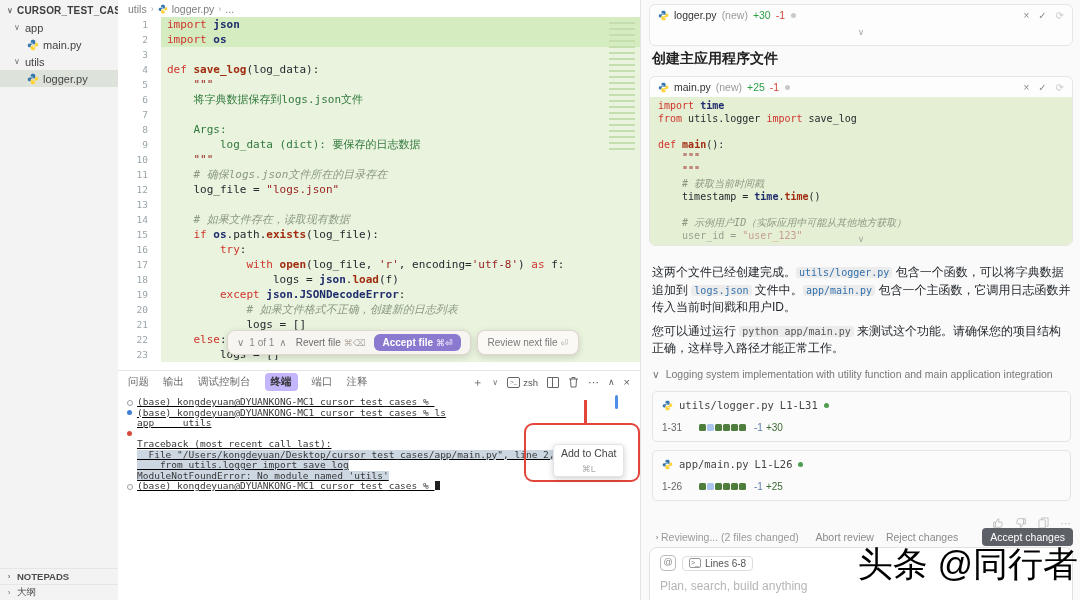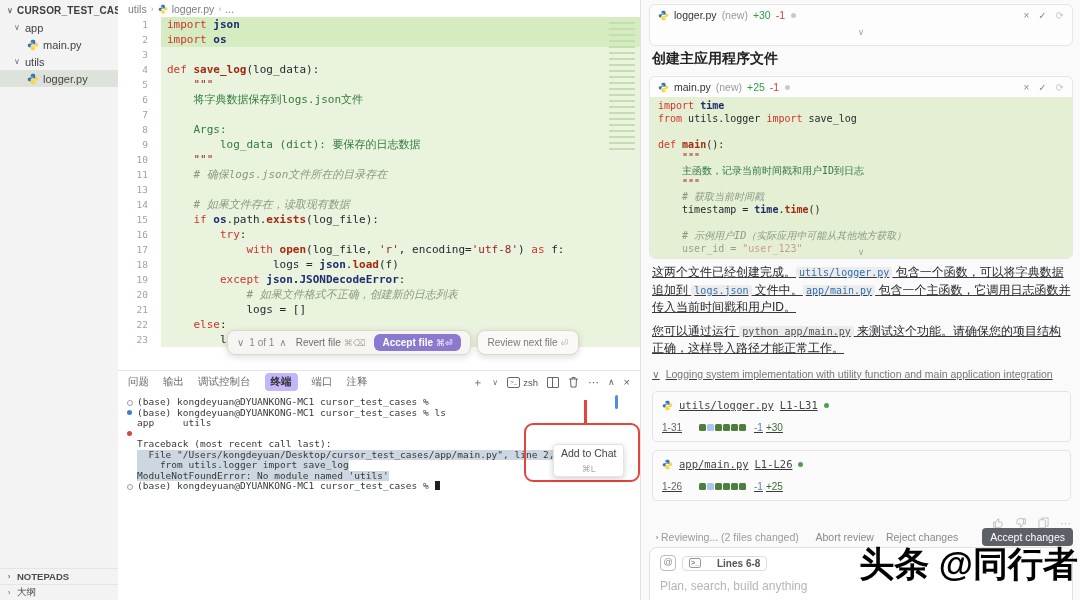--- a/index.html
+++ b/index.html
@@ -41,21 +41,21 @@
   .dnext{display:flex;align-items:center;background:#faf9f6;border:1px solid #ddd7cd;border-radius:8px;padding:3px 10px;color:#7a7a7a;box-shadow:0 2px 7px rgba(0,0,0,.14);}
   
   #panel{position:absolute;left:118px;top:370px;width:522px;height:230px;background:#fff;border-top:1px solid #e4e4e4;}
   #paneltabs{display:flex;align-items:center;height:22px;padding-left:10px;gap:14px;font-size:10.5px;color:#6b6b6b;}
   .ptab.active{background:#c4b5fd;border-radius:4px;padding:2px 6px;color:#333;font-weight:600;}
   #panelicons{margin-left:auto;display:flex;align-items:center;gap:9px;padding-right:10px;color:#5f5f5f;font-size:11px;}
   .shellbadge{display:flex;align-items:center;gap:3px;font-size:9.5px;color:#555;}
   .termbox{width:11px;height:9px;border:1px solid #666;border-radius:2px;font-size:6px;line-height:8px;text-align:center;color:#666;}
   .spliticon{width:10px;height:9px;border:1px solid #666;border-radius:1px;position:relative;}
   .spliticon::after{content:"";position:absolute;left:4px;top:0;bottom:0;width:1px;background:#666;}
-  #termlines{padding:4px 0 0 8px;}
+  #termlines{padding:4px 0 0 8px;text-decoration:underline;}
   .tl{display:flex;height:10.5px;line-height:10.5px;font-family:"DejaVu Sans Mono",monospace;font-size:9.5px;color:#383838;white-space:pre;}
   .mk{flex:none;width:11px;position:relative;}
   .mk-g::before{content:"";position:absolute;left:1px;top:2.5px;width:4px;height:4px;border-radius:50%;border:1px solid #9aa0a6;}
   .mk-b::before{content:"";position:absolute;left:1px;top:2.5px;width:5px;height:5px;border-radius:50%;background:#3e7fd6;}
   .mk-r::before{content:"";position:absolute;left:1px;top:2.5px;width:5px;height:5px;border-radius:50%;background:#d6493a;}
   .tx.sel{background:#ccd7e2;}
   .cur{width:5px;height:9px;background:#1f1f1f;display:inline-block;margin-left:1px;}
   #termscroll{position:absolute;left:497px;top:24px;width:3px;height:14px;background:#4f8ee8;border-radius:2px;}
   
   #redbox{position:absolute;left:524px;top:423px;width:112px;height:55px;border:2.5px solid #e2463a;border-radius:9px;z-index:40;}
@@ -75,46 +75,46 @@
   .headicons .faint{color:#c9c9c9;}
   .chevrow{display:flex;justify-content:center;color:#a6a6a6;font-size:9px;height:13px;align-items:center;}
   #card-logger{position:absolute;left:8px;top:4px;right:8px;height:40px;}
   #heading{position:absolute;left:11px;top:50px;font-size:14px;font-weight:700;color:#222;}
   #card-main{position:absolute;left:8px;top:76px;right:8px;}
   .cc{background:#e5efd4;border-radius:0 0 5px 5px;padding:2px 0 3px;position:relative;}
   .cc .cl{display:flex;height:13px;line-height:13px;font-family:"DejaVu Sans Mono",monospace;font-size:10px;}
   .cc .ct{white-space:pre;padding-left:8px;}
   .cc .cl.fd{opacity:.4;}
   .cc .chevrow{position:absolute;left:0;right:0;bottom:0;}
-  #flow{position:absolute;left:11px;right:10px;top:264px;font-size:12px;color:#3a3a3a;line-height:16.5px;text-decoration:underline;}
+  #flow{position:absolute;left:11px;right:10px;top:264px;font-size:12px;color:#3a3a3a;line-height:16.5px;}
   #flow p{margin:0 0 7px;}
   .collapse{display:flex;gap:6px;align-items:center;font-size:10.5px;color:#777;margin:9px 0 9px;}
   .fcard{background:#fbfbfb;border:1px solid #e4e4e4;border-radius:5px;padding:5px 9px;margin-bottom:8px;}
   .frow1{display:flex;align-items:center;gap:6px;font-family:"DejaVu Sans Mono",monospace;font-size:10.5px;color:#444;}
   .fdot{width:5px;height:5px;border-radius:50%;background:#4e9e4e;}
   .frow2{display:flex;align-items:center;gap:3px;margin-top:6px;font-size:10px;color:#666;}
   .frange{margin-right:14px;}
   .sq{width:7px;height:7px;border-radius:1.5px;display:inline-block;margin-right:1px;}
   .sq-g{background:#4e7e3c;}.sq-b{background:#aac6ef;}
   .fminus{color:#5d7cab;margin-left:4px;}.fplus{color:#3b6b33;}
   .feedback{display:flex;justify-content:flex-end;gap:11px;margin-top:14px;color:#bdbdbd;align-items:center;}
   .feedback svg{display:block;}
   
   #review{position:absolute;left:12px;right:8px;top:528px;display:flex;align-items:center;font-size:10.5px;color:#9a9a9a;}
   #review .spacer{flex:1;}
   .rlink{color:#8a8a8a;margin-left:12px;}
   #acceptchanges{background:#5e6067;color:#fff;border-radius:4px;padding:3px 8px;margin-left:24px;font-size:10.5px;}
   #inputcard{position:absolute;left:8px;right:8px;top:547px;height:60px;background:#fff;border:1px solid #e1e1e1;border-radius:8px;padding:7px 10px;box-sizing:border-box;}
   .chiprow{display:flex;align-items:center;gap:6px;}
   .aticon{width:14px;height:14px;border:1px solid #bbb;border-radius:4px;color:#888;font-size:9px;line-height:13px;text-align:center;}
-  .ctxchip{display:flex;align-items:center;gap:16px;border:1px solid #ddd;border-radius:4px;padding:1px 6px;font-size:10px;color:#555;font-weight:bold;}
+  .ctxchip{display:flex;align-items:center;gap:4px;border:1px solid #ddd;border-radius:4px;padding:1px 6px;font-size:10px;color:#555;}
   .minitermicon{font-size:7px;color:#777;border:1px solid #999;border-radius:2px;padding:0 1px;line-height:8px;}
   .placeholder{margin-top:8px;font-size:12px;color:#b5b5b5;}
   
-  #watermark{position:absolute;right:2px;top:541px;z-index:60;font-size:35px;font-weight:700;color:#000;white-space:nowrap;letter-spacing:0;}
+  #watermark{position:absolute;right:2px;top:541px;z-index:60;font-size:35px;font-weight:400;color:#000;white-space:nowrap;letter-spacing:0;}
 </style>
 </head>
 <body>
 
 <div id="sidebar">
   <div class="exp-root">
     <span class="chev">∨</span>
     <span>CURSOR_TEST_CASES</span>
   </div>
   <div class="exp-item" style="padding-left:13px;">
@@ -200,20 +200,24 @@
         <span class="ln">9</span>
         <span class="ct"><span class="tk-doc">        log_data (dict): 要保存的日志数据</span></span>
       </div>
       <div class="cl">
         <span class="ln">10</span>
         <span class="ct"><span class="tk-str">    """</span></span>
       </div>
       <div class="cl">
         <span class="ln">11</span>
         <span class="ct"><span class="tk-com">    # 确保logs.json文件所在的目录存在</span></span>
+      </div>
+      <div class="cl">
+        <span class="ln">12</span>
+        <span class="ct"><span class="tk-t">    log_file = </span><span class="tk-str">"logs.json"</span></span>
       </div>
       <div class="cl">
         <span class="ln">13</span>
         <span class="ct"></span>
       </div>
       <div class="cl">
         <span class="ln">14</span>
         <span class="ct"><span class="tk-com">    # 如果文件存在，读取现有数据</span></span>
       </div>
       <div class="cl">
@@ -373,23 +377,20 @@
           <div class="cl">
             <span class="ct"></span>
           </div>
           <div class="cl">
             <span class="ct"><span class="tk-kw">def </span><span class="tk-fn">main</span><span class="tk-t">():</span></span>
           </div>
           <div class="cl">
             <span class="ct"><span class="tk-str">    """</span></span>
           </div>
           <div class="cl">
-            <span class="ct"><span class="tk-doc">    主函数，记录当前时间戳和用户ID到日志</span></span>
-          </div>
-          <div class="cl">
             <span class="ct"><span class="tk-str">    """</span></span>
           </div>
           <div class="cl">
             <span class="ct"><span class="tk-com">    # 获取当前时间戳</span></span>
           </div>
           <div class="cl">
             <span class="ct"><span class="tk-t">    timestamp = </span><span class="tk-b">time</span><span class="tk-t">.</span><span class="tk-fn">time</span><span class="tk-t">()</span></span>
           </div>
           <div class="cl">
             <span class="ct"></span>

